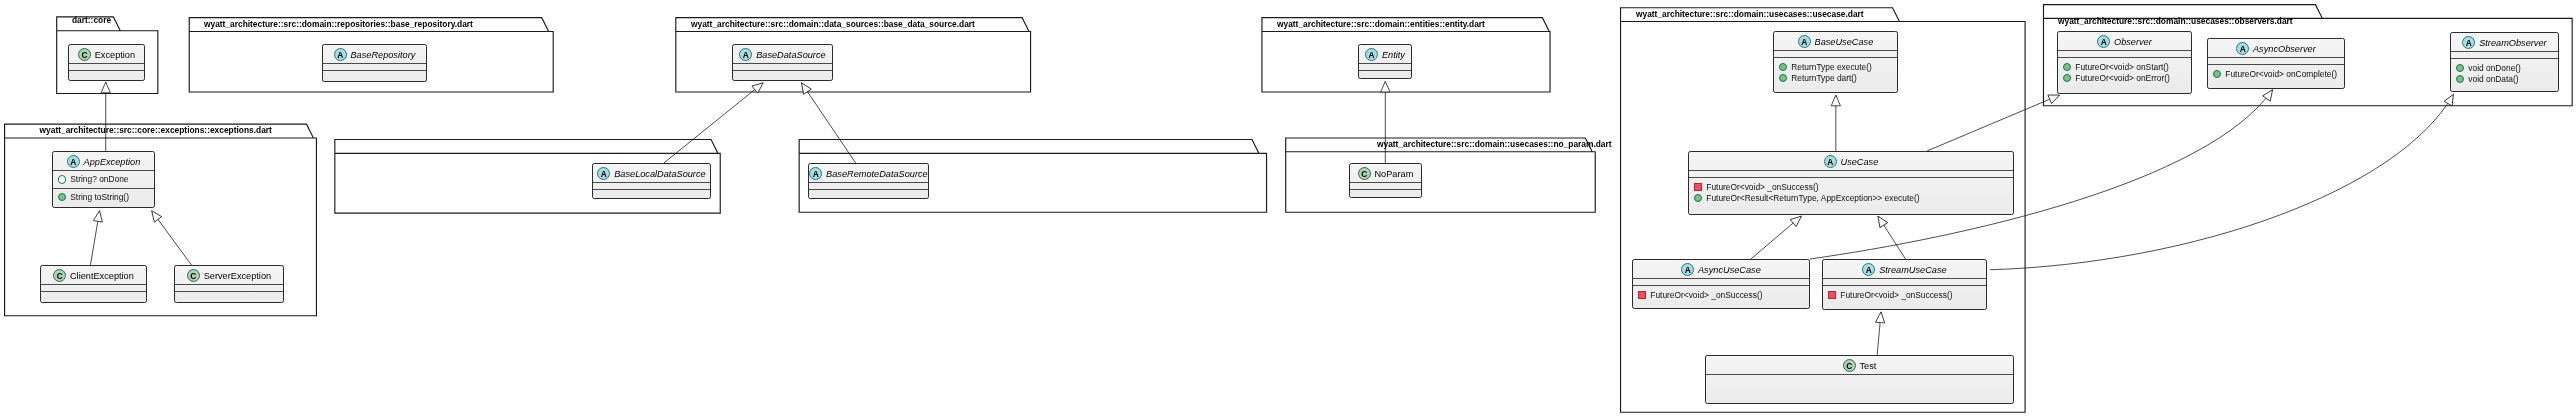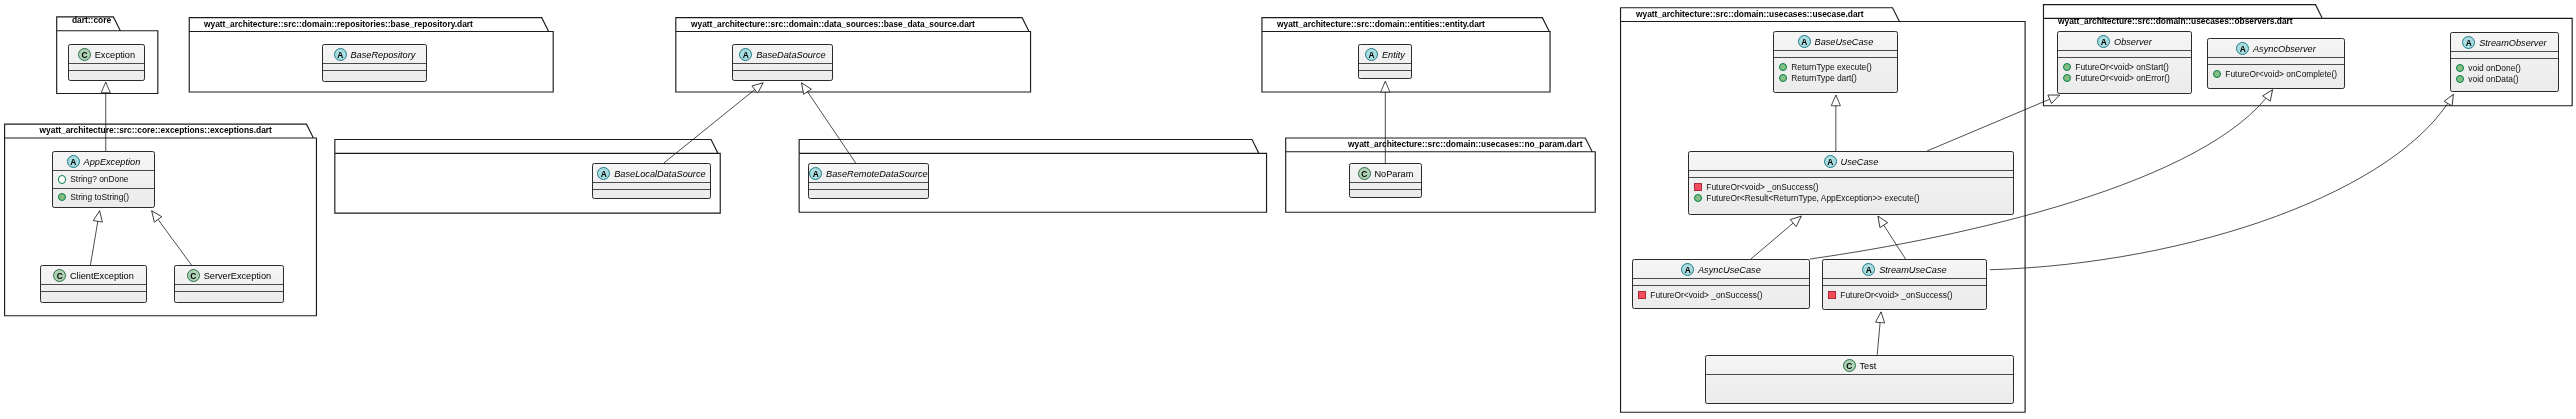--- a/index.html
+++ b/index.html
@@ -72,21 +72,21 @@
       <path marker-end="url(#tri)" d="M2362,338 C2560,310 2880,240 2966,117"></path>
       <path marker-end="url(#tri)" d="M2597,352 C2860,344 3130,250 3202,123"></path>
     </g>
   </svg>
 
   <div class="pkg-title" style="left:57px;top:14px;">dart::core</div>
   <div class="pkg-title" style="left:189px;top:17.6px;">wyatt_architecture::src::domain::repositories::base_repository.dart</div>
   <div class="pkg-title" style="left:676px;top:17.6px;">wyatt_architecture::src::domain::data_sources::base_data_source.dart</div>
   <div class="pkg-title" style="left:1262px;top:17.6px;">wyatt_architecture::src::domain::entities::entity.dart</div>
   <div class="pkg-title" style="left:4.6px;top:124px;margin-left:20px;">wyatt_architecture::src::core::exceptions::exceptions.dart</div>
-  <div class="pkg-title" style="left:1333px;top:138px;">wyatt_architecture::src::domain::usecases::no_param.dart</div>
+  <div class="pkg-title" style="left:1362px;top:138px;">wyatt_architecture::src::domain::usecases::no_param.dart</div>
   <div class="pkg-title" style="left:1621px;top:7.7px;">wyatt_architecture::src::domain::usecases::usecase.dart</div>
   <div class="pkg-title" style="left:2043px;top:15px;text-align:center;">wyatt_architecture::src::domain::usecases::observers.dart</div>
 
   <div class="cls" style="left:68px;top:44px;width:77px;height:37px;">
     <div class="cls-header">
         <span class="badge badge-c">C</span>
         <span class="cls-name">Exception</span>
       </div>
     <div class="comp empty"></div>
       <div class="comp empty"></div>

